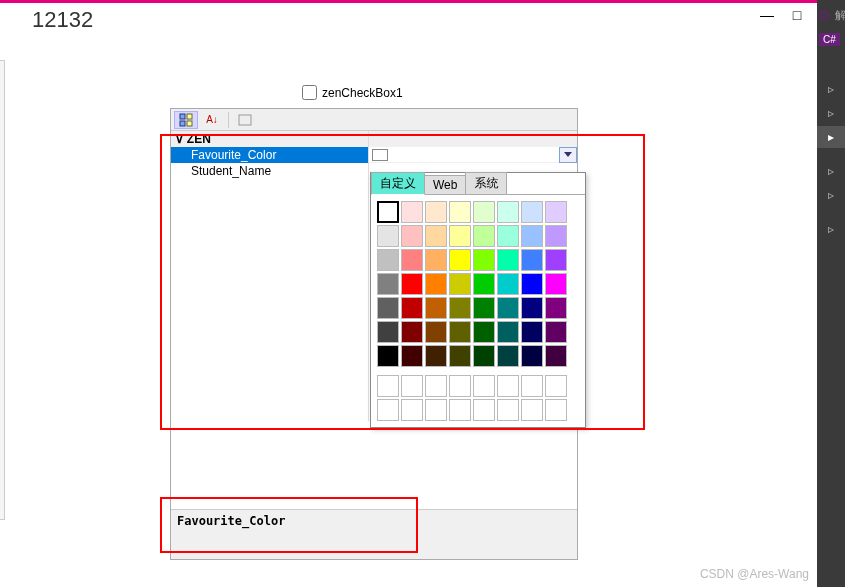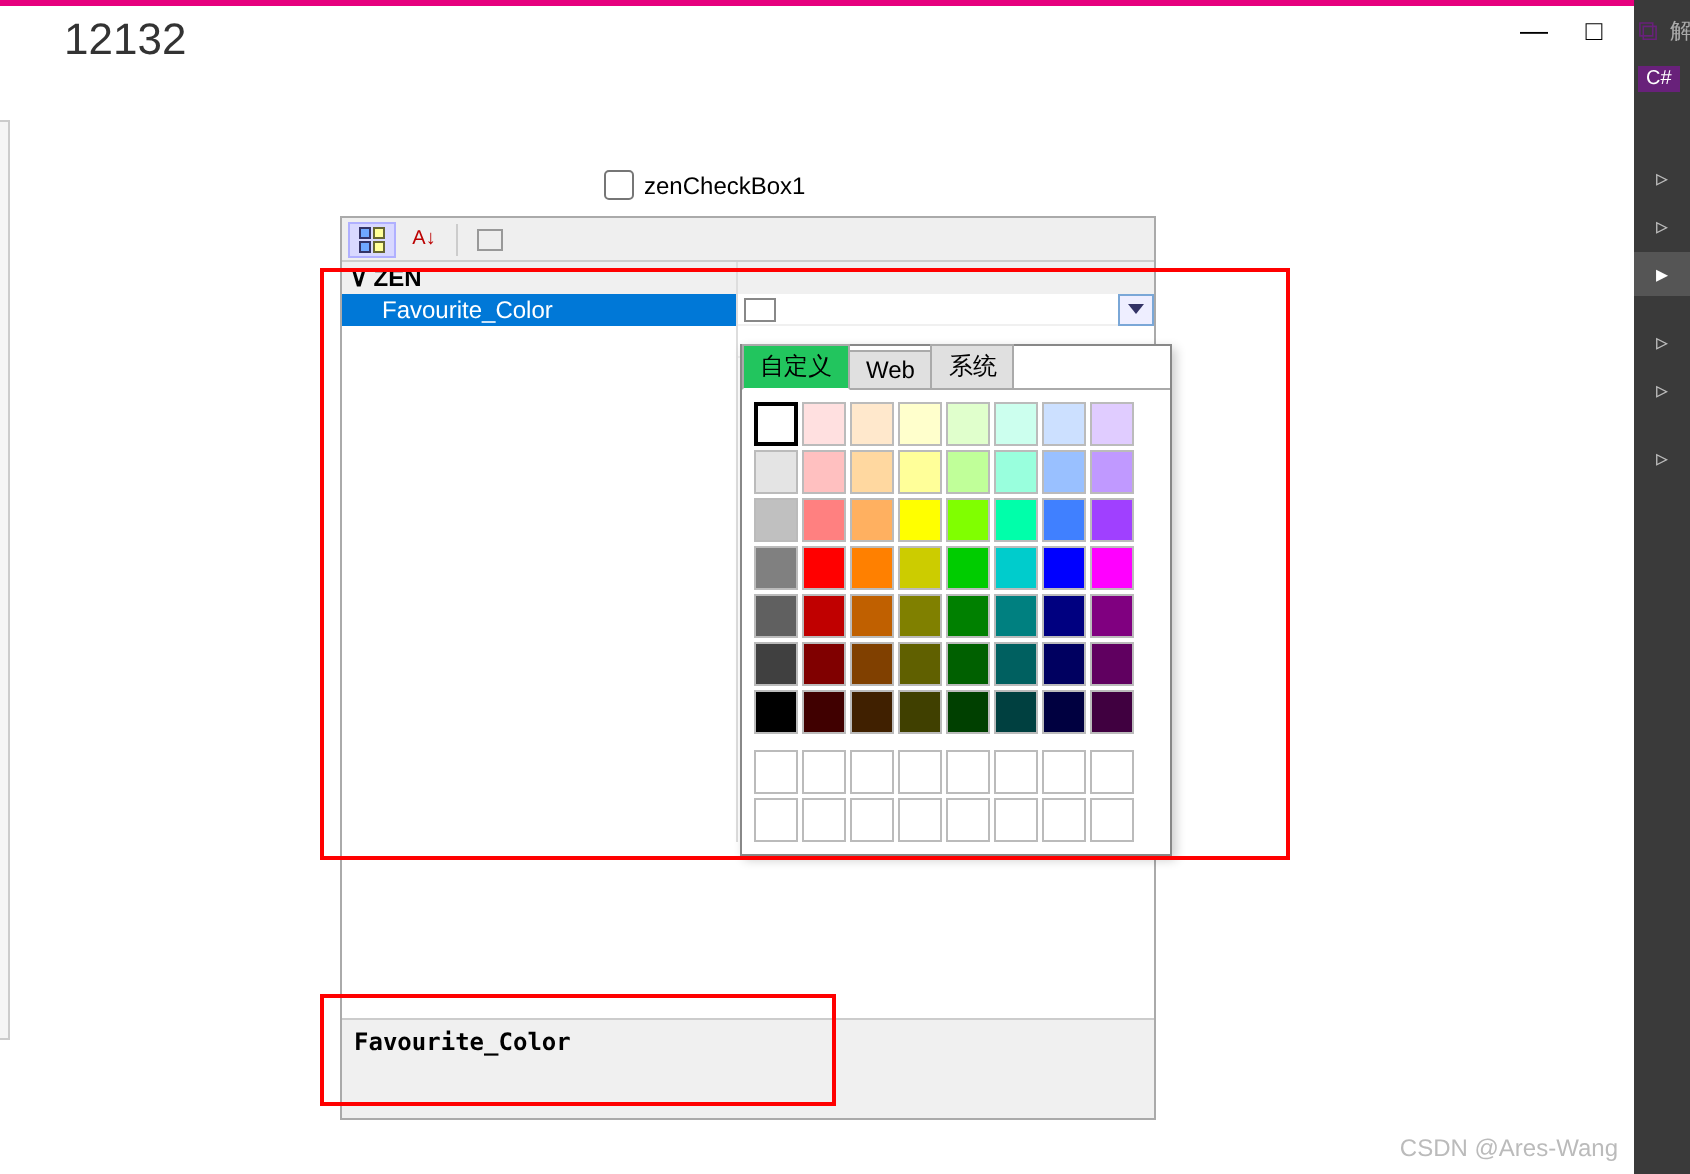--- a/index.html
+++ b/index.html
@@ -38,21 +38,21 @@
 .dd-arrow { position: absolute; right: 0; top: 0; width: 18px; height: 16px; border: 1px solid #7aa7d7; background: #eef; display: flex; align-items: center; justify-content: center; cursor: pointer; }
 .pg-desc { padding: 4px 6px; border-top: 1px solid #ccc; background: #f0f0f0; height: 50px; font-family: "SimSun", sans-serif; }
 .pg-desc .h { font-weight: bold; font-family: "SimSun", monospace; margin-bottom: 2px; }
 
 .red-box1 { position: absolute; left: 160px; top: 134px; width: 485px; height: 296px; border: 2px solid #f00; pointer-events: none; }
 .red-box2 { position: absolute; left: 160px; top: 497px; width: 258px; height: 56px; border: 2px solid #f00; pointer-events: none; }
 
 .color-popup { position: absolute; left: 370px; top: 172px; width: 216px; background: #fff; border: 1px solid #888; box-shadow: 2px 2px 5px rgba(0,0,0,0.2); }
 .cp-tabs { display: flex; height: 22px; border-bottom: 1px solid #aaa; align-items: flex-end; }
 .cp-tab { padding: 2px 8px; border: 1px solid #aaa; border-bottom: none; background: #e0e0e0; margin-right: -1px; cursor: pointer; position: relative; font-family: "SimSun", sans-serif; }
-.cp-tab.active { background: #22c55e; z-index: 1; border-bottom: 1px solid #fff; margin-bottom: -1px; }
+.cp-tab.active { background: #5eead4; z-index: 1; border-bottom: 1px solid #fff; margin-bottom: -1px; }
 .cp-grid { padding: 6px; display: flex; flex-wrap: wrap; gap: 2px; width: 216px; }
 .cp-cell { width: 22px; height: 22px; border: 1px solid #bbb; cursor: pointer; }
 .cp-cell.sel { border: 2px solid #000; outline: 1px solid #fff; outline-offset: -3px; }
 .cp-row-spacer { width: 100%; height: 4px; }
 
 .watermark { position: absolute; right: 36px; bottom: 6px; color: #bbb; font-size: 12px; }
 </style>
 </head>
 <body>
 
@@ -111,20 +111,23 @@
     </div>
   </div>
   <div class="pg-body">
     <div class="pg-left">
       <div class="pg-cat">
         <span>∨</span>
         <span>ZEN</span>
       </div>
       <div class="pg-row sel">
         <span>Favourite_Color</span>
+      </div>
+      <div class="pg-row">
+        <span>Student_Name</span>
       </div>
     </div>
     <div class="pg-right">
       <div class="pg-vrow" style="background:#f0f0f0;"></div>
       <div class="pg-vrow" style="position:relative;">
         <span class="color-swatch"></span>
         <span class="dd-arrow">
           <svg width="8" height="6">
               <path d="M0,0 L8,0 L4,5 Z" fill="#336"></path>
             </svg>

